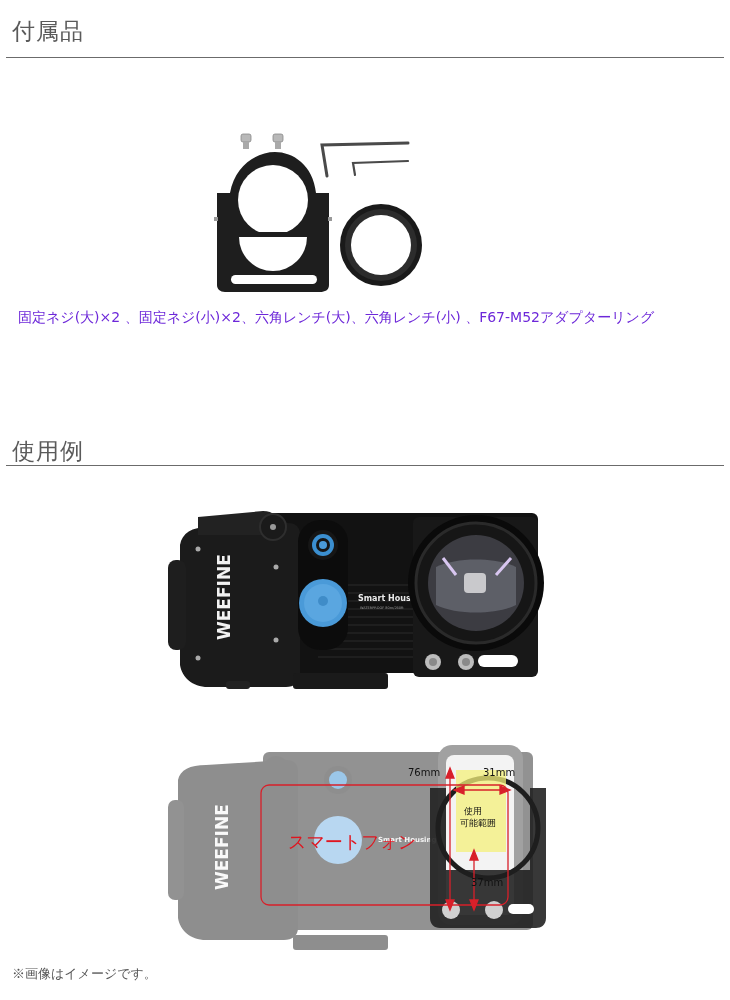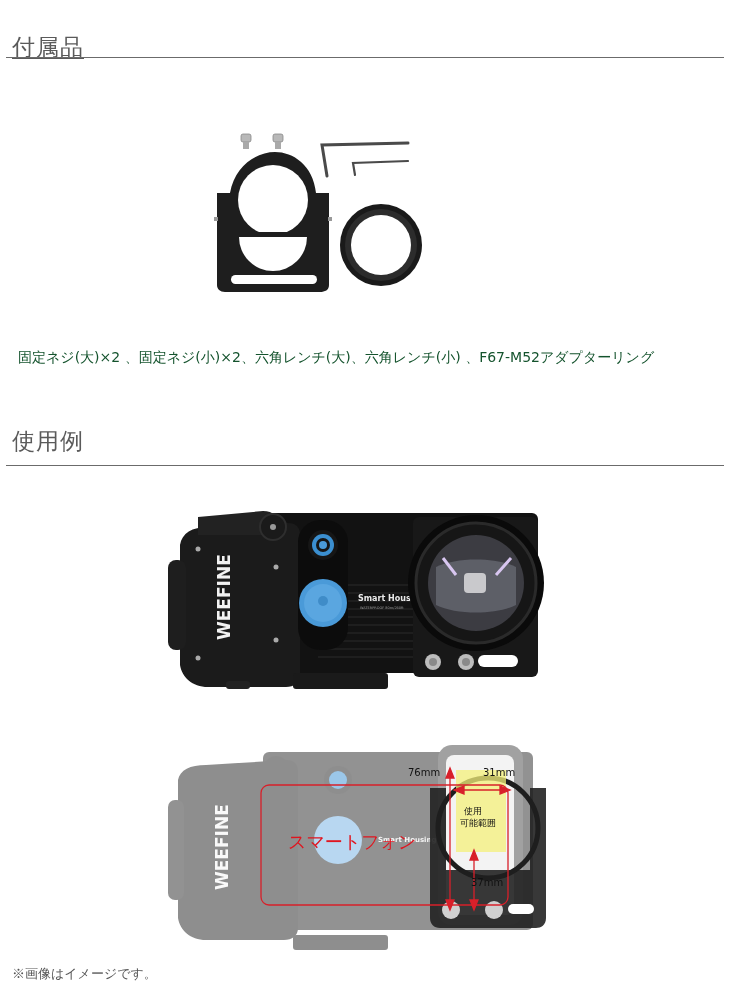--- a/index.html
+++ b/index.html
@@ -1,29 +1,29 @@
 <!DOCTYPE html>
 <html><head>
 <meta charset="utf-8">
 <style>
   html, body { margin:0; padding:0; background:#ffffff; }
   body { width:730px; height:1000px; position:relative; overflow:hidden;
          font-family:"DejaVu Sans", "Liberation Sans", sans-serif; color:#555; }
   .abs { position:absolute; }
   .heading { position:absolute; left:12px; font-size:23px; color:#5a5a5a; letter-spacing:1px; font-weight:normal; }
   .rule { position:absolute; left:6px; width:718px; height:0; border-top:1px solid #6b6b6b; }
-  .caption { position:absolute; left:18px; top:309px; font-size:14px; color:#14532d; white-space:nowrap;margin-top:40px; }
+  .caption { position:absolute; left:18px; top:309px; font-size:14px; color:#6d28d9; white-space:nowrap; }
   .note { position:absolute; left:12px; top:965px; font-size:13px; color:#555;font-family:Liberation Mono, monospace; }
   svg { display:block; }
   .photo-text { font-family:"DejaVu Sans", sans-serif; }
 </style>
 </head>
 <body>
 
-<div class="heading" style="top:32px;text-decoration:underline;">付属品</div>
+<div class="heading" style="top:16px;">付属品</div>
 <div class="rule" style="top:57px;"></div>
 
 <div class="abs" style="left:205px; top:125px; width:235px; height:175px;">
   <svg width="235" height="175" viewBox="0 0 235 175">
 
     <g>
       <rect x="36" y="9" width="10" height="8" rx="2" fill="#b8b8b8" stroke="#888" stroke-width="0.8"></rect>
       <rect x="38" y="17" width="6" height="7" fill="#a9a9a9"></rect>
       <rect x="68" y="9" width="10" height="8" rx="2" fill="#b8b8b8" stroke="#888" stroke-width="0.8"></rect>
       <rect x="70" y="17" width="6" height="7" fill="#a9a9a9"></rect>
@@ -47,21 +47,21 @@
     <g>
       <circle cx="176" cy="120" r="41" fill="#1a1a1a"></circle>
       <circle cx="176" cy="120" r="36" fill="#2c2c2c"></circle>
       <circle cx="176" cy="120" r="30" fill="#ffffff"></circle>
     </g>
   </svg>
 </div>
 
 <div class="caption">固定ネジ(大)×2 、固定ネジ(小)×2、六角レンチ(大)、六角レンチ(小) 、F67-M52アダプターリング</div>
 
-<div class="heading" style="top:426px;">使用例</div>
+<div class="heading" style="top:436px;">使用例</div>
 <div class="rule" style="top:465px;"></div>
 
 <div class="abs" style="left:168px; top:505px; width:392px; height:190px;">
   <svg width="392" height="190" viewBox="0 0 392 190">
 
     <rect x="100" y="8" width="270" height="160" rx="6" fill="#121212"></rect>
 
     <g stroke="#2a2a2a" stroke-width="1">
       <line x1="150" y1="80" x2="250" y2="80"></line>
         <line x1="150" y1="88" x2="250" y2="88"></line>

